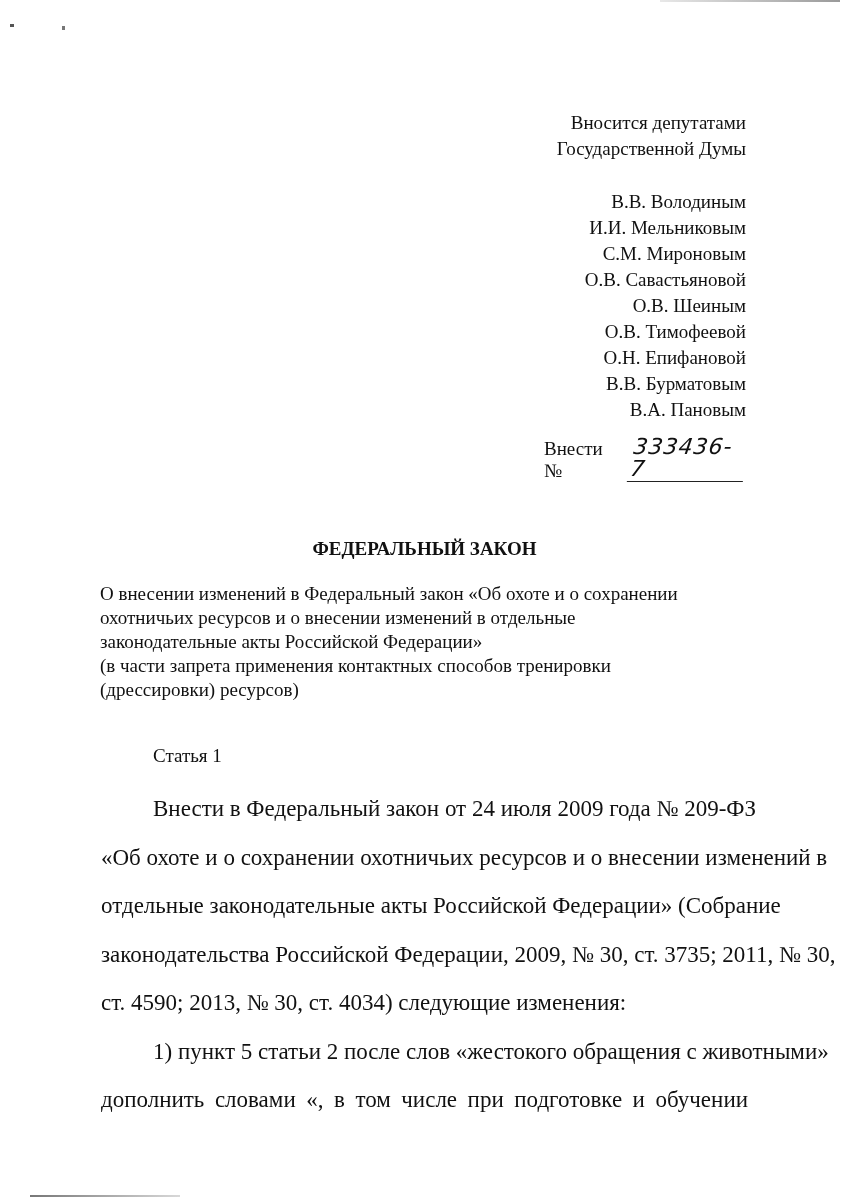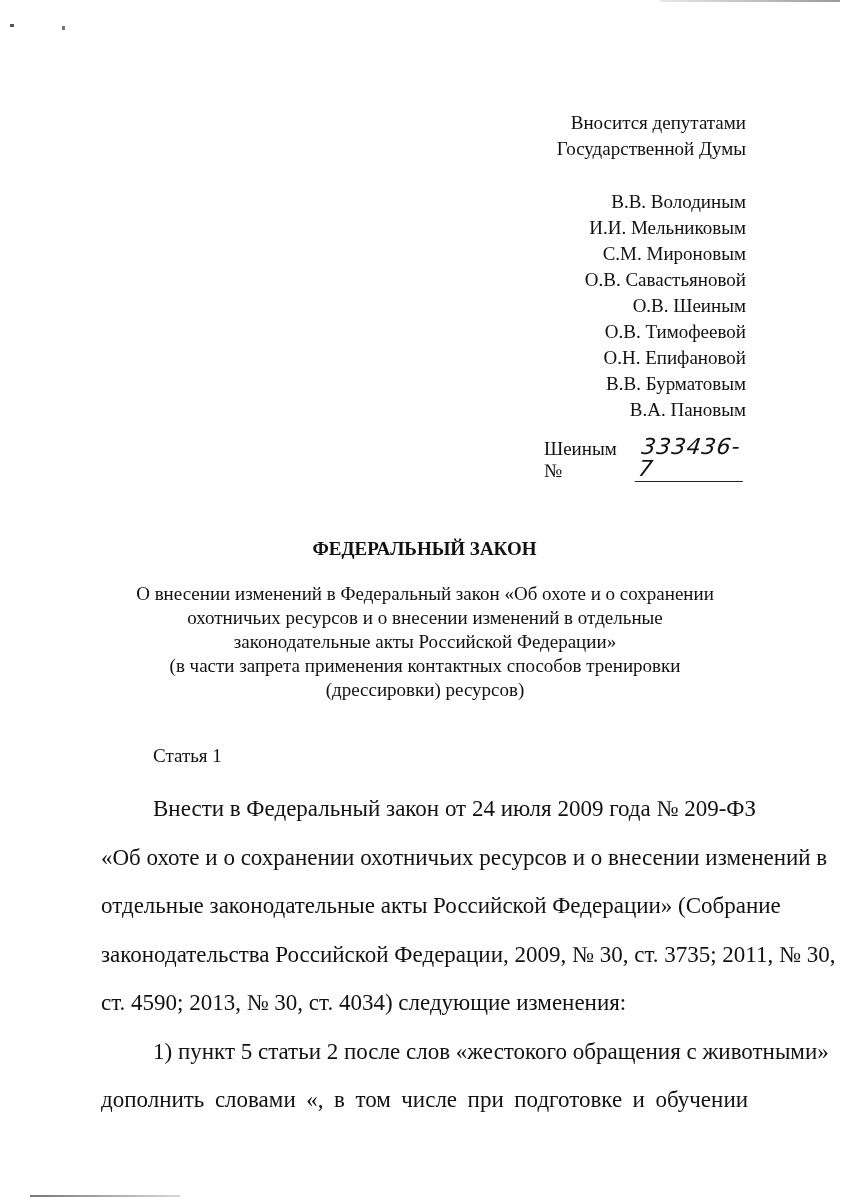--- a/index.html
+++ b/index.html
@@ -80,21 +80,21 @@
       width: 849px;
       text-align: center;
       font-weight: bold;
       font-size: 19px;
     }
     .law-subtitle {
       position: absolute;
       top: 582px;
       left: 100px;
       width: 650px;
-      text-align: center;
+      text-align: left;
       font-size: 19px;
       line-height: 24px;
     }
     .article-heading {
       position: absolute;
       top: 745px;
       left: 153px;
       font-size: 19px;
     }
     .body-text {
@@ -136,21 +136,21 @@
   <div class="name">С.М. Мироновым</div>
   <div class="name">О.В. Савастьяновой</div>
   <div class="name">О.В. Шеиным</div>
   <div class="name">О.В. Тимофеевой</div>
   <div class="name">О.Н. Епифановой</div>
   <div class="name">В.В. Бурматовым</div>
   <div class="name">В.А. Пановым</div>
 </div>
 
 <div class="project">
-  <span>Шеиным №</span>
+  <span>Внести №</span>
   <span class="num">333436-7</span>
 </div>
 
 <div class="law-title">ФЕДЕРАЛЬНЫЙ ЗАКОН</div>
 
 <div class="law-subtitle">
   <div>О внесении изменений в Федеральный закон «Об охоте и о сохранении</div>
   <div>охотничьих ресурсов и о внесении изменений в отдельные</div>
   <div>законодательные акты Российской Федерации»</div>
   <div>(в части запрета применения контактных способов тренировки</div>

